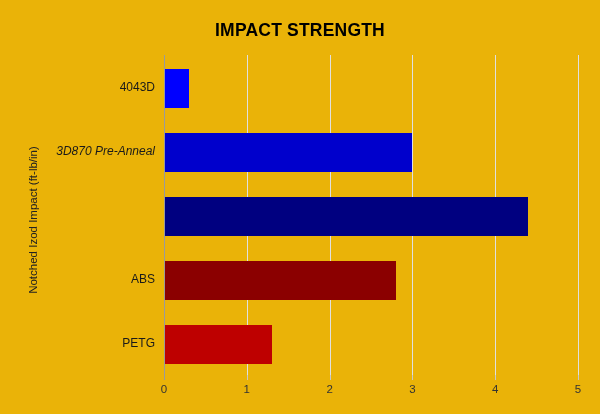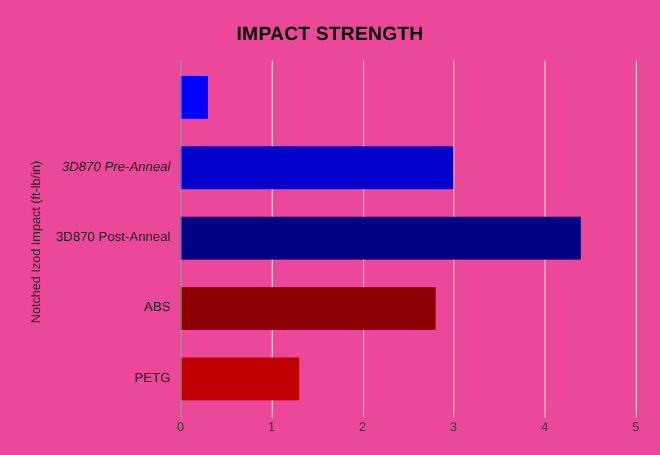--- a/index.html
+++ b/index.html
@@ -11,21 +11,21 @@
     height: 414px;
     background: #ffffff;
     font-family: "Liberation Sans", sans-serif;
     overflow: hidden;
   }
 
   #chart-root {
     position: relative;
     width: 600px;
     height: 414px;
-    background: #ec4899;
+    background: #eab308;
   }
 
   
   #chart-title {
     position: absolute;
     left: 0;
     top: 20px;
     width: 600px;
     text-align: center;
     font-size: 17.5px;
@@ -119,22 +119,22 @@
 </head>
 <body>
 
 <div id="chart-root">
 
   <div id="chart-title">IMPACT STRENGTH</div>
 
   <div id="y-axis-title">Notched Izod Impact (ft-lb/in)</div>
 
   <div id="cat-labels">
+      <div class="cat-label" style="top: 0px; height: 64px; display: flex; align-items: center; justify-content: flex-end;">4043D</div>
       <div class="cat-label" style="top: 64px; height: 64px; display: flex; align-items: center; justify-content: flex-end; font-style: italic;">3D870 Pre-Anneal</div>
-      <div class="cat-label" style="top: 128px; height: 64px; display: flex; align-items: center; justify-content: flex-end;">3D870 Post-Anneal</div>
       <div class="cat-label" style="top: 192px; height: 64px; display: flex; align-items: center; justify-content: flex-end;">ABS</div>
       <div class="cat-label" style="top: 256px; height: 64px; display: flex; align-items: center; justify-content: flex-end;">PETG</div>
     </div>
 
   <div id="plot-area">
     <div id="gridlines">
         <div class="gridline axis-zero" style="left: 0px;"></div>
         <div class="tick-mark axis-zero-tick" style="left: 0px;"></div>
         <div class="gridline" style="left: 82.8px;"></div>
         <div class="tick-mark" style="left: 82.8px;"></div>

